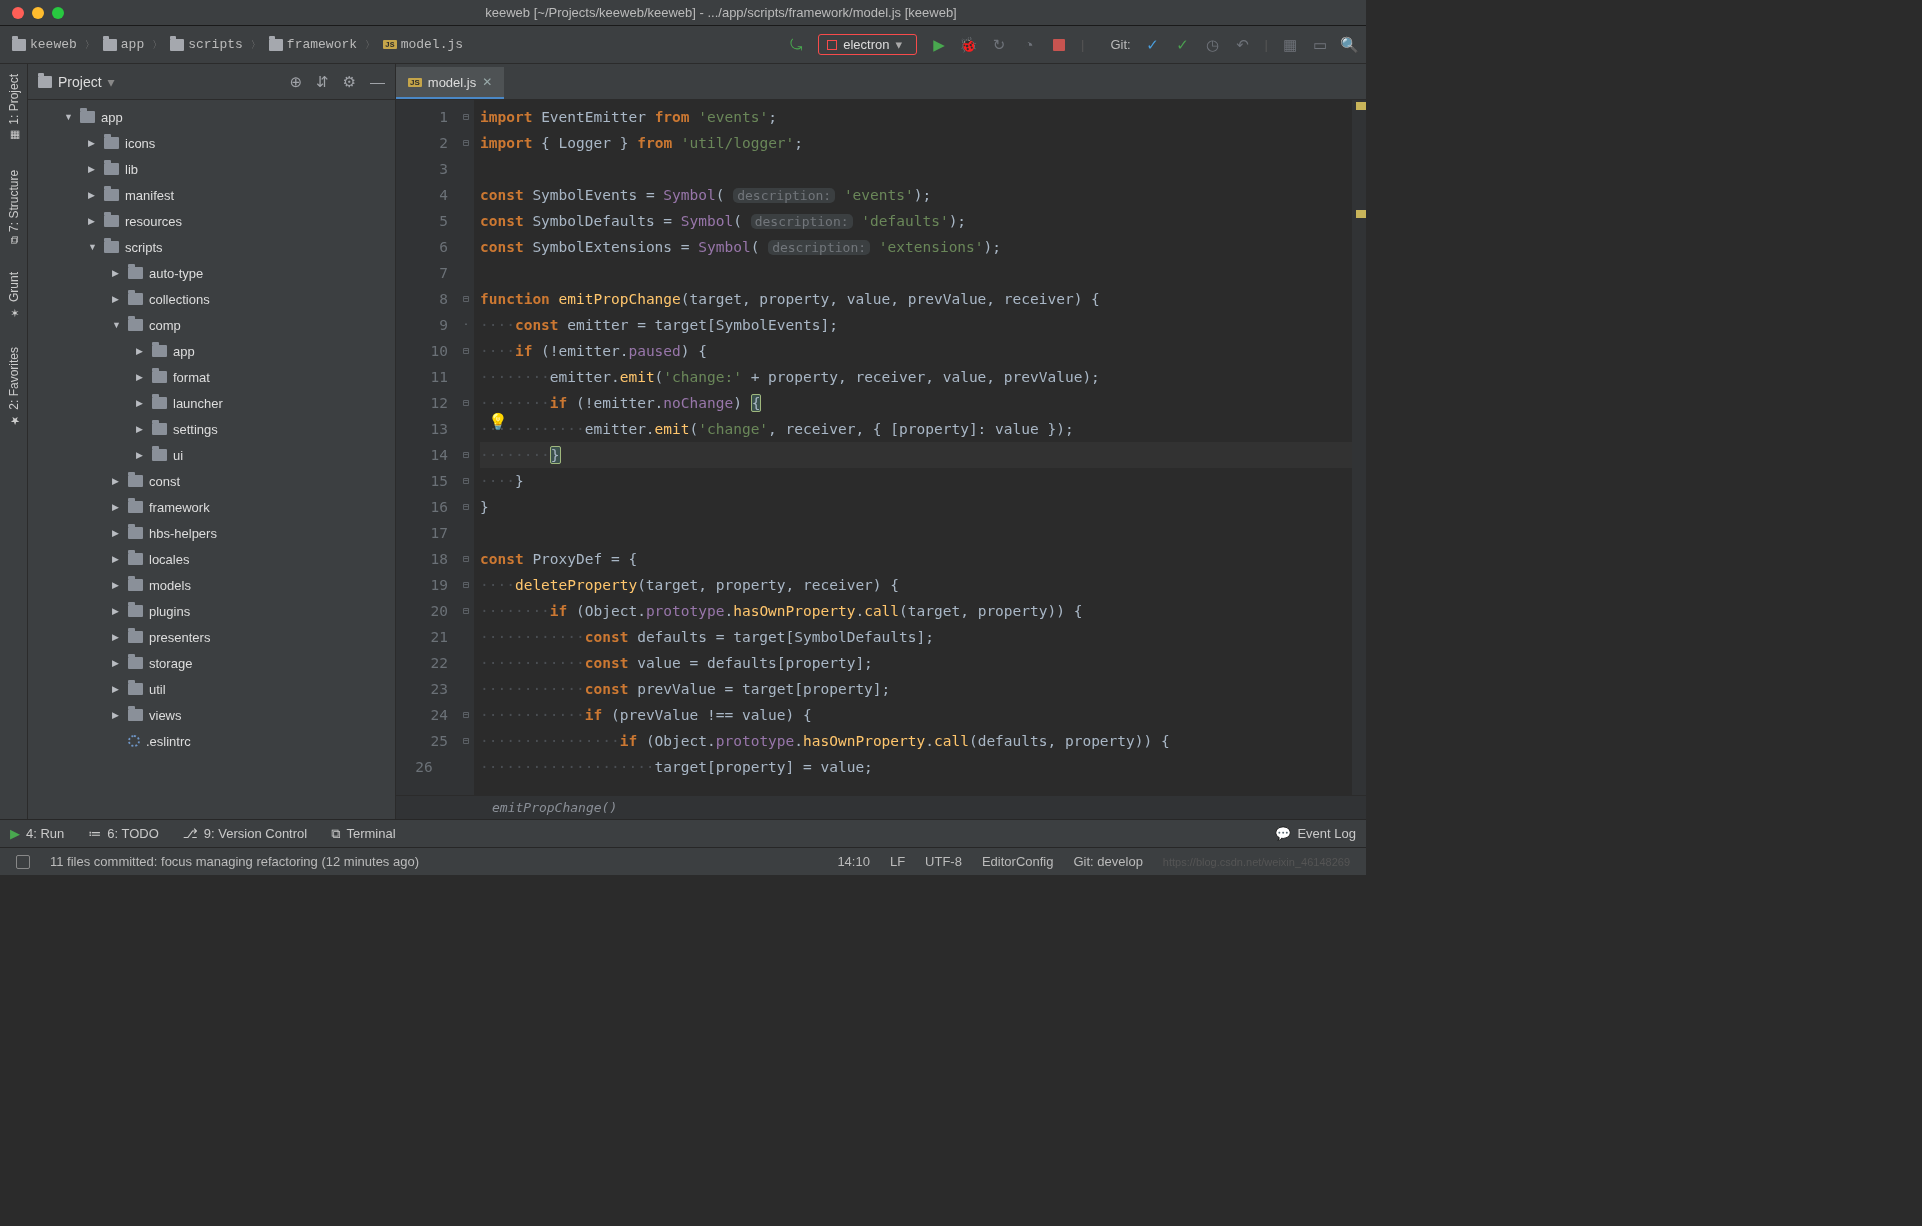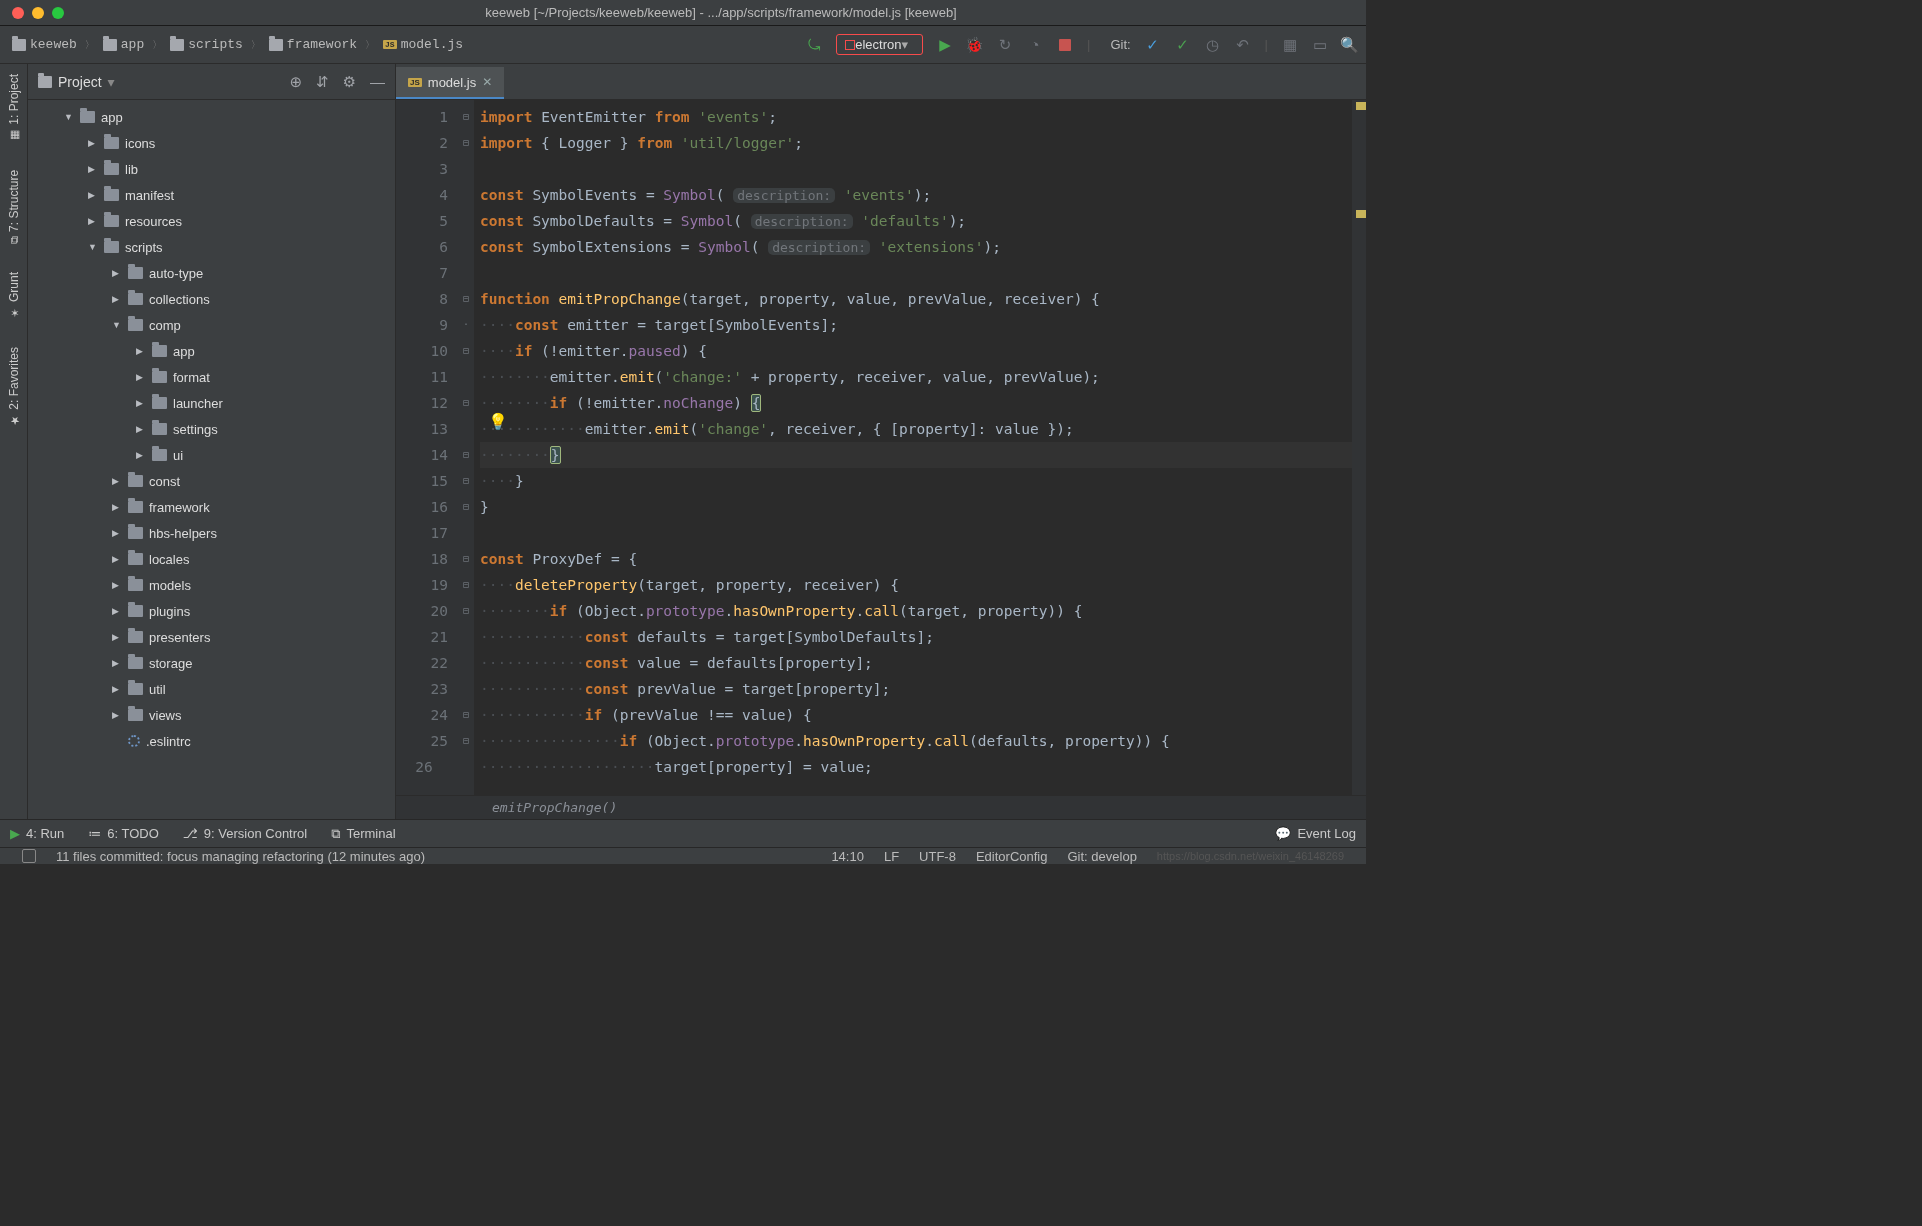--- a/index.html
+++ b/index.html
@@ -29,24 +29,24 @@
     padding:0 8px; border-bottom:1px solid #2b2b2b;
   }
   .crumbs{ display:flex; align-items:center; gap:4px; flex:1;font-family:Liberation Mono, monospace; }
   .crumb{ display:flex; align-items:center; gap:4px; color:#bbb; padding:2px 4px; cursor:default;}
   .dir-ic{width:14px;height:12px;background:#a5a8ae;border-radius:1px;display:inline-block;position:relative;}
   .dir-ic::before{content:"";position:absolute;top:-3px;left:0;width:6px;height:3px;background:#a5a8ae;border-radius:1px 1px 0 0;}
   .js-badge{background:#c5a54a;color:#2b2b2b;font-size:8px;font-weight:bold;padding:0 2px;border-radius:1px;}
   .chev{color:#808080;font-size:10px;}
   .toolbar-right{display:flex;align-items:center;gap:14px;}
   .tb-ic{width:16px;height:16px;display:inline-flex;align-items:center;justify-content:center;cursor:pointer;font-size:15px;}
-  .run-combo{border:1px solid #f84b4b;color:#ddd;padding:2px 14px 2px 8px;border-radius:3px;display:flex;align-items:center;gap:0;}
+  .run-combo{border:1px solid #f84b4b;color:#ddd;padding:2px 14px 2px 8px;border-radius:3px;display:flex;align-items:center;gap:6px;}
   .run-combo .sq{width:10px;height:10px;border:1px solid #f84b4b;display:inline-block;}
   .play{color:#49a84f;} .bug{color:#49a84f;} .stopsq{color:#c75450;width:12px;height:12px;background:#c75450;border-radius:1px;}
-  .git-lbl{color:#bbb;margin-left:6px;}
+  .git-lbl{color:#bbb;margin-left:12px;}
   .git-ok{color:#4a9edd;}
   .git-up{color:#4ba050;}
   .dim{color:#6f737a;}
 
   .body-row{display:flex;height:calc(100% - 26px - 38px - 28px - 28px);}
 
   
   .leftstrip{width:28px;background:#3c3f41;border-right:1px solid #2b2b2b;display:flex;flex-direction:column;align-items:center;gap:28px;padding-top:10px;}
   .vtab{writing-mode:vertical-rl;transform:rotate(180deg);font-size:12px;color:#ccc;cursor:pointer;display:flex;align-items:center;gap:4px;}
   .vtab .vic{font-size:11px;}
@@ -99,21 +99,21 @@
   .builtin{color:#9876aa;}
   .bracehl{background:#3b514d;border:1px solid #a0b77d;border-radius:2px;}
   .dots{color:#4a4e53;}
 
   
   .bottombar{height:28px;background:#3c3f41;border-top:1px solid #272727;display:flex;align-items:center;padding:0 10px;gap:24px;color:#c9c9c9;font-size:13px;}
   .bottombar .sp{flex:1;}
   .bottombar .item{display:flex;align-items:center;gap:6px;cursor:pointer;}
 
   
-  .statusbar{height:17px;background:#3c3f41;border-top:1px solid #272727;display:flex;align-items:center;padding:0 22px;color:#bbb;font-size:13px;gap:20px;}
+  .statusbar{height:28px;background:#3c3f41;border-top:1px solid #272727;display:flex;align-items:center;padding:0 16px;color:#bbb;font-size:13px;gap:20px;}
   .statusbar .sp{flex:1;}
   .sb-ic{width:14px;height:14px;border:1px solid #888;border-radius:2px;display:inline-block;}
   .watermark{color:#555;font-size:11px;}
 </style>
 </head>
 <body>
 
 <div class="titlebar">
   <div class="traffic">
     <span class="tl-close"></span>

